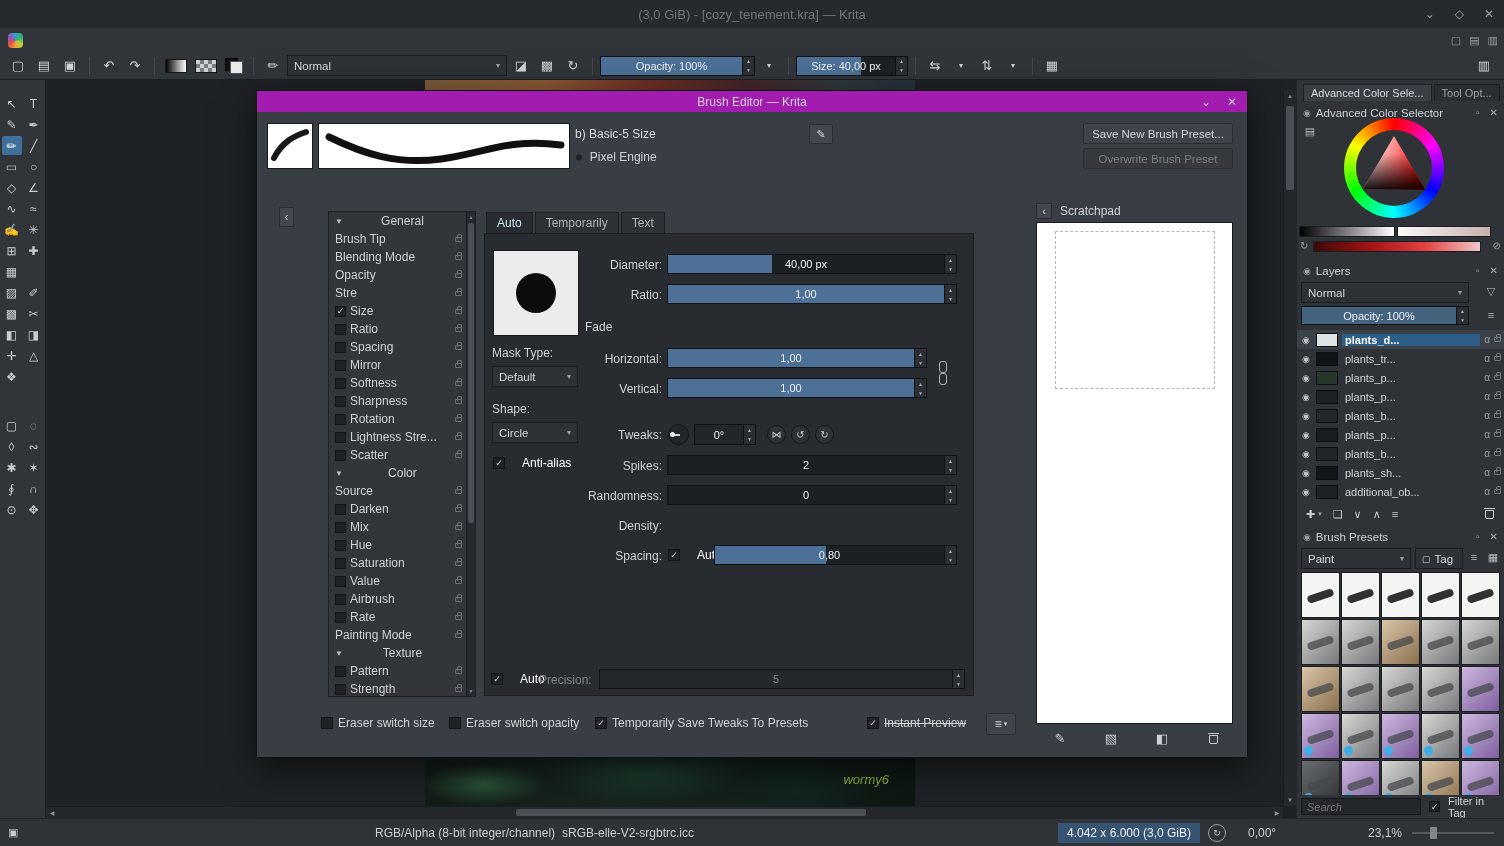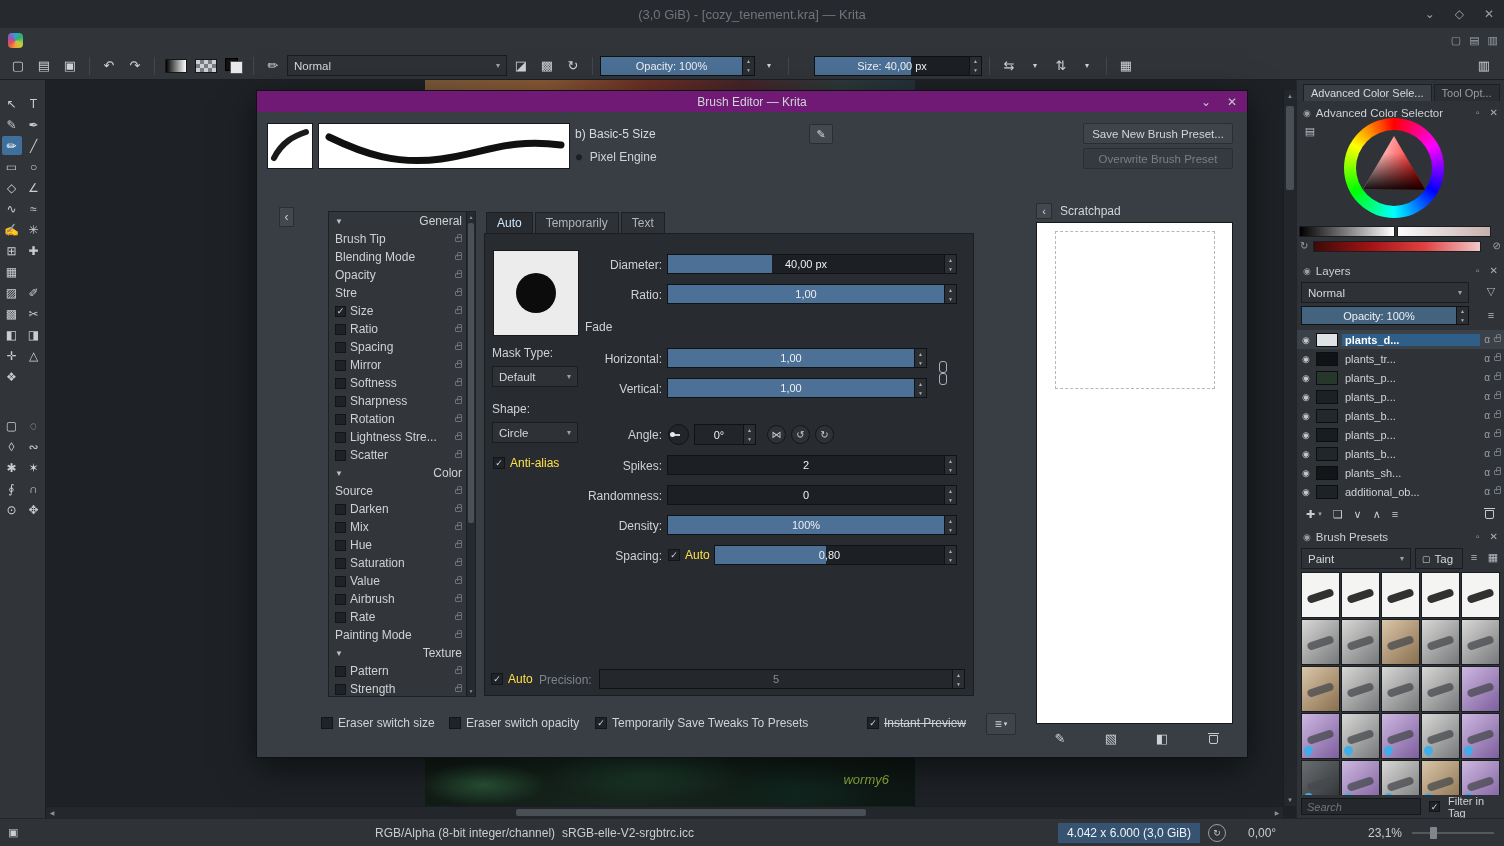--- a/index.html
+++ b/index.html
@@ -74,39 +74,39 @@
   .vscroll .sa{height:12px;display:flex;align-items:center;justify-content:center;font-size:6px;color:#8a9096}
   .vscroll .sa.b{position:absolute;bottom:0;left:0;right:0}
   .vhandle{position:absolute;left:2px;right:2px;top:16px;height:84px;background:#4a5056;border-radius:2px}
   .hscroll{position:absolute;left:0;right:13px;bottom:0;height:12px;background:#24282c;border-top:1px solid #1a1d21}
   .hscroll .sa{position:absolute;top:0;bottom:0;width:12px;display:flex;align-items:center;justify-content:center;font-size:6px;color:#8a9096}
   .hhandle{position:absolute;left:470px;width:350px;top:2px;bottom:2px;background:#4a5056;border-radius:2px}
 
   
   .dialog{position:absolute;left:256px;top:90px;width:992px;height:668px;background:#393e44;
     border:1px solid #0f1113;box-shadow:0 10px 34px rgba(0,0,0,.55);z-index:5}
-  .dlg-titlebar{height:21px;background:#701a75;display:flex;align-items:center;justify-content:center;font-size:12px;color:#d0d4d7;position:relative}
+  .dlg-titlebar{height:21px;background:#a21caf;display:flex;align-items:center;justify-content:center;font-size:12px;color:#d0d4d7;position:relative}
   .dlg-tb-btns{position:absolute;right:10px;display:flex;gap:16px;color:#c3c7cb;font-size:12px}
   .preset-thumb{position:absolute;left:10px;top:32px;width:46px;height:46px;background:#fff;border:1px solid #17191c}
   .stroke-preview{position:absolute;left:61px;top:32px;width:252px;height:46px;background:#fff;border:1px solid #17191c}
   .preset-name{position:absolute;left:318px;top:36px;font-size:12px;color:#d8dbde}
   .mini-btn{position:absolute;width:24px;height:20px;background:#43484e;border:1px solid #2a2d31;border-radius:2px;
     display:flex;align-items:center;justify-content:center;color:#d2d5d8;font-size:11px}
   .engine-row{position:absolute;left:318px;top:58px;display:flex;align-items:center;gap:7px;color:#cfd3d6}
   .edot{font-size:13px;color:#1d2023;text-shadow:0 0 1px #111}
   .dlg-btn{position:absolute;width:150px;height:21px;background:#3f444a;border:1px solid #2a2d31;border-radius:2px;
     color:#d2d5d8;font-size:11.5px;font-family:"Liberation Sans",sans-serif;display:flex;align-items:center;justify-content:center}
   .dlg-btn.disabled{background:#363a3f;color:#7a7f84}
   .dlg-collapse{position:absolute;left:22px;top:116px;width:15px;height:20px;background:#43484e;border:1px solid #2a2d31;
     display:flex;align-items:center;justify-content:center;color:#c9cdd1;font-size:12px}
 
   .opt-list{position:absolute;left:71px;top:120px;width:148px;height:486px;background:#32363b;border:1px solid #1e2124;overflow:hidden;padding-right:9px}
   .opt-row{height:18px;display:flex;align-items:center;padding:0 4px 0 6px;font-size:12px;color:#ced2d5;white-space:nowrap}
   .opt-head .arr{font-size:8px;color:#b9bec2}
-  .opt-head .hlabel{flex:1;text-align:right}
+  .opt-head .hlabel{flex:1;text-align:center}
   .opt-row .cb{width:11px;height:11px;margin-right:4px}
   .opt-row .olabel{overflow:hidden;text-overflow:ellipsis}
   .opt-row .mlock{margin-left:auto;opacity:.7}
   .opt-scroll{position:absolute;right:0;top:0;bottom:0;width:9px;background:#26292d;border-left:1px solid #1b1e21}
   .opt-scroll .sa{height:10px;display:flex;align-items:center;justify-content:center;font-size:5px;color:#8a9096}
   .opt-scroll .sa.b{position:absolute;bottom:0;left:0;right:0}
   .opt-handle{position:absolute;left:1px;right:1px;top:11px;height:300px;background:#4a5056;border-radius:2px}
 
   .center-wrap{position:absolute;left:227px;top:120px;width:490px;height:485px}
   .dlg-tabs{display:flex;gap:2px;height:22px;padding-left:2px;align-items:flex-end}
@@ -124,21 +124,21 @@
   .num-input .val{position:absolute;left:0;right:12px;top:0;bottom:0;display:flex;align-items:center;justify-content:center;font-size:11px;color:#eceff2}
   .num-input .spin{position:absolute;right:0;top:0;bottom:0;width:12px;display:flex;flex-direction:column;background:#2b2f34;border-left:1px solid #101316}
   .dial{position:absolute;width:21px;height:21px;border-radius:50%;background:#22262a;border:1px solid #101316}
   .dial:before{content:"";position:absolute;left:2px;top:9px;width:9px;height:2px;background:#cfd3d6}
   .dial:after{content:"";position:absolute;left:1px;top:7px;width:5px;height:5px;border-radius:50%;background:#e8ebee}
   .round-btn{position:absolute;width:19px;height:19px;border-radius:50%;background:#2e3237;border:1px solid #14171a;
     display:flex;align-items:center;justify-content:center;font-size:10px;color:#c9cdd1}
   .chain{position:absolute;width:10px;height:24px}
   .chain:before,.chain:after{content:"";position:absolute;left:2px;width:6px;height:10px;border:1px solid #aab0b5;border-radius:3px}
   .chain:before{top:0}.chain:after{bottom:0}
-  .ilabel{display:flex;align-items:center;gap:5px;position:absolute;font-size:12px;color:#fde047}
+  .ilabel{display:flex;align-items:center;gap:17px;position:absolute;font-size:12px;color:#ffffff}
 
   .fcb{position:absolute;display:flex;align-items:center;gap:5px;font-size:12px;color:#ced2d5;top:625px}
   .strike{text-decoration:line-through}
   .menu-btn{position:absolute;left:729px;top:622px;width:30px;height:22px;background:#3f444a;border:1px solid #2a2d31;border-radius:2px;
     display:flex;align-items:center;justify-content:center;gap:2px;color:#d2d5d8}
 
   .scratch-head{position:absolute;left:779px;top:112px;display:flex;align-items:center;gap:8px;color:#d2d5d8}
   .scratch-collapse{width:16px;height:16px;background:#43484e;border:1px solid #2a2d31;display:flex;align-items:center;justify-content:center;font-size:11px}
   .scratch-canvas{position:absolute;left:779px;top:131px;width:197px;height:502px;background:#fff;border:1px solid #17191c}
   .scratch-dashed{position:absolute;left:18px;top:8px;width:160px;height:158px;border:1px dashed #b5b8ba}
@@ -242,21 +242,21 @@
     <div class="kslider" style="width: 155px; --fill: 100%;">
       <div class="fill"></div>
       <span class="val">Opacity: 100%</span>
       <div class="spin">
           <span class="up"></span>
           <span class="dn"></span>
         </div>
     </div>
     <span class="tbtn" style="font-size:8px">▾</span>
     <span class="tsep"></span>
-    <div class="kslider" style="width: 168px; margin-left: 18px; --fill: 58%;">
+    <div class="kslider" style="width: 112px; --fill: 58%;">
       <div class="fill"></div>
       <span class="val">Size: 40,00 px</span>
       <div class="spin">
           <span class="up"></span>
           <span class="dn"></span>
         </div>
     </div>
     <span class="tsep"></span>
     <span class="tbtn">⇆</span>
     <span class="tbtn" style="font-size:8px">▾</span>
@@ -555,21 +555,21 @@
             </div>
         </div>
         <div class="chain" style="left:452px;top:127px"></div>
 
         <span class="llabel" style="left:7px;top:168px">Shape:</span>
         <div class="combo" style="position:absolute;left:7px;top:188px;width:86px">
           <span>Circle</span>
           <span class="arrow">▾</span>
         </div>
 
-        <span class="flabel" style="top:194px">Angle:</span>
+        <span class="flabel" style="top:194px">Tweaks:</span>
         <div class="dial" style="left:183px;top:190px"></div>
         <div class="num-input" style="left:209px;top:190px;width:62px">
           <span class="val">0°</span>
           <div class="spin">
               <span class="up"></span>
               <span class="dn"></span>
             </div>
         </div>
         <div class="round-btn" style="left:282px;top:191px">
             <span>⋈</span>
@@ -600,28 +600,20 @@
         <div class="kslider p-slider" style="left: 182px; top: 251px; width: 290px; --fill: 0%;">
           <div class="fill"></div>
             <span class="val">0</span>
           <div class="spin">
               <span class="up"></span>
               <span class="dn"></span>
             </div>
         </div>
 
         <span class="flabel" style="top:285px">Density:</span>
-        <div class="kslider p-slider" style="left: 182px; top: 281px; width: 290px; --fill: 100%;">
-          <div class="fill"></div>
-            <span class="val">100%</span>
-          <div class="spin">
-              <span class="up"></span>
-              <span class="dn"></span>
-            </div>
-        </div>
 
         <span class="flabel" style="top:315px">Spacing:</span>
         <div class="ilabel" style="left:183px;top:314px">
           <span class="cb on"></span>
           <span>Auto</span>
         </div>
         <div class="kslider p-slider" style="left: 229px; top: 311px; width: 243px; --fill: 46%;">
           <div class="fill"></div>
             <span class="val">0,80</span>
           <div class="spin">

